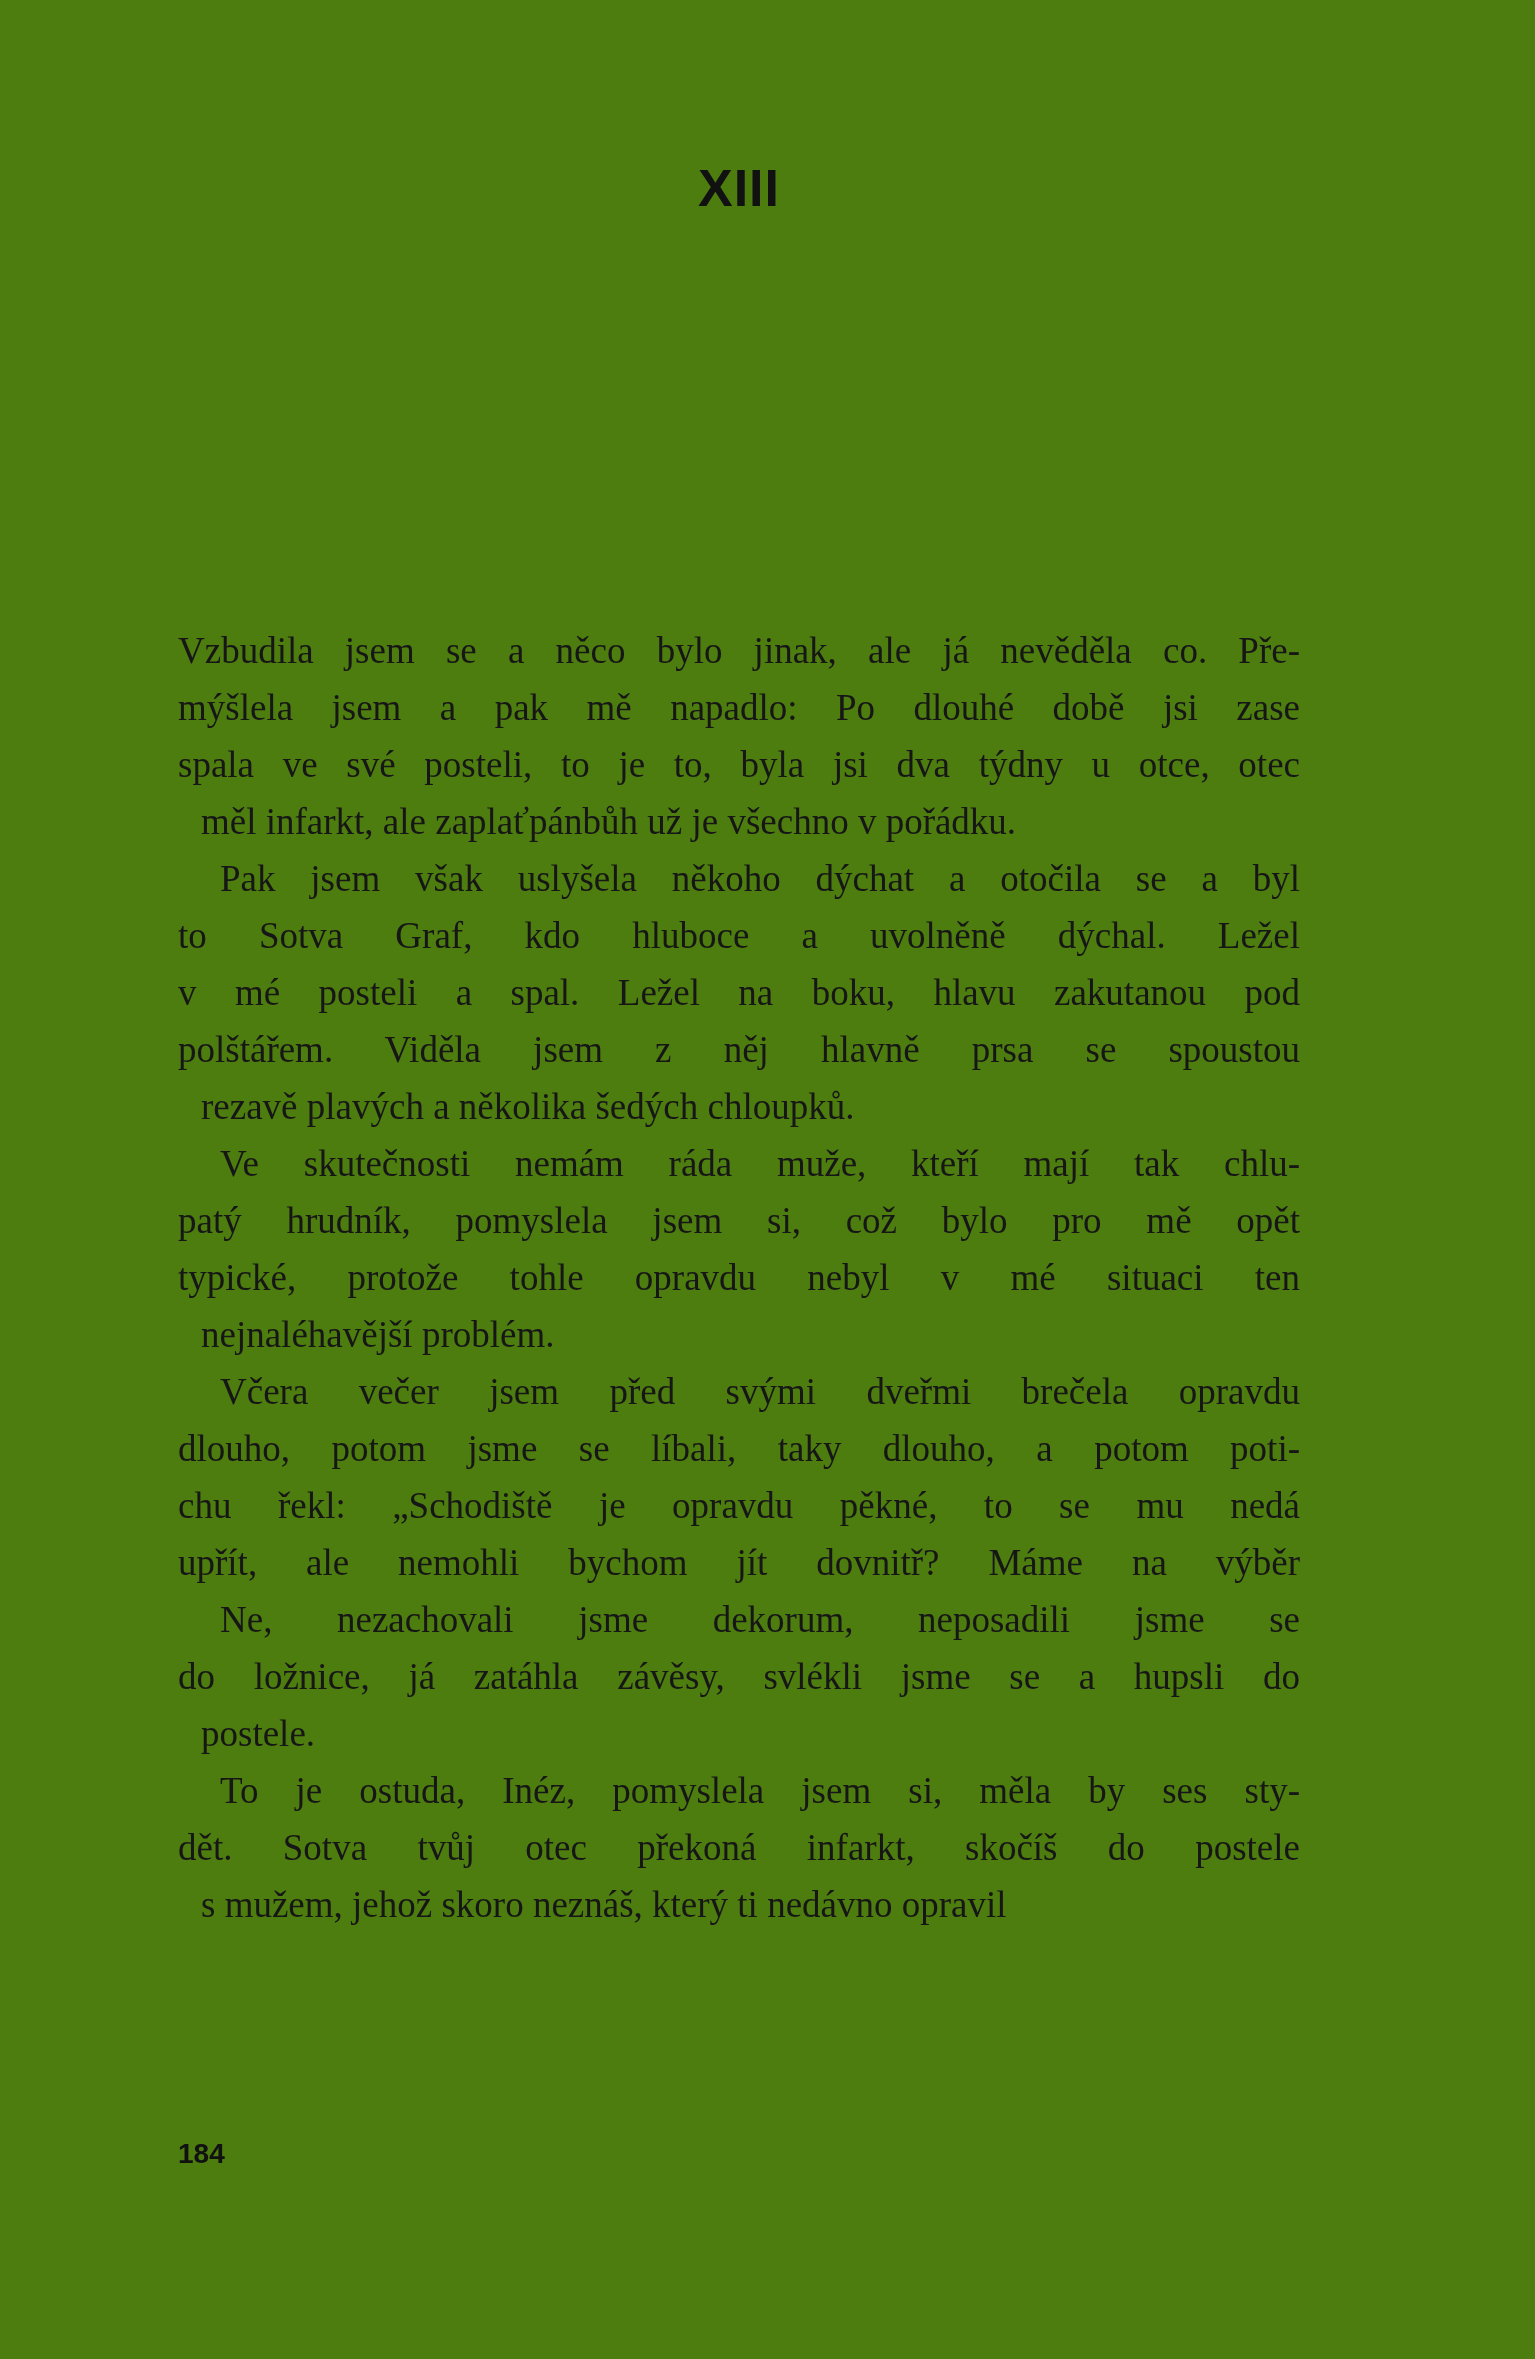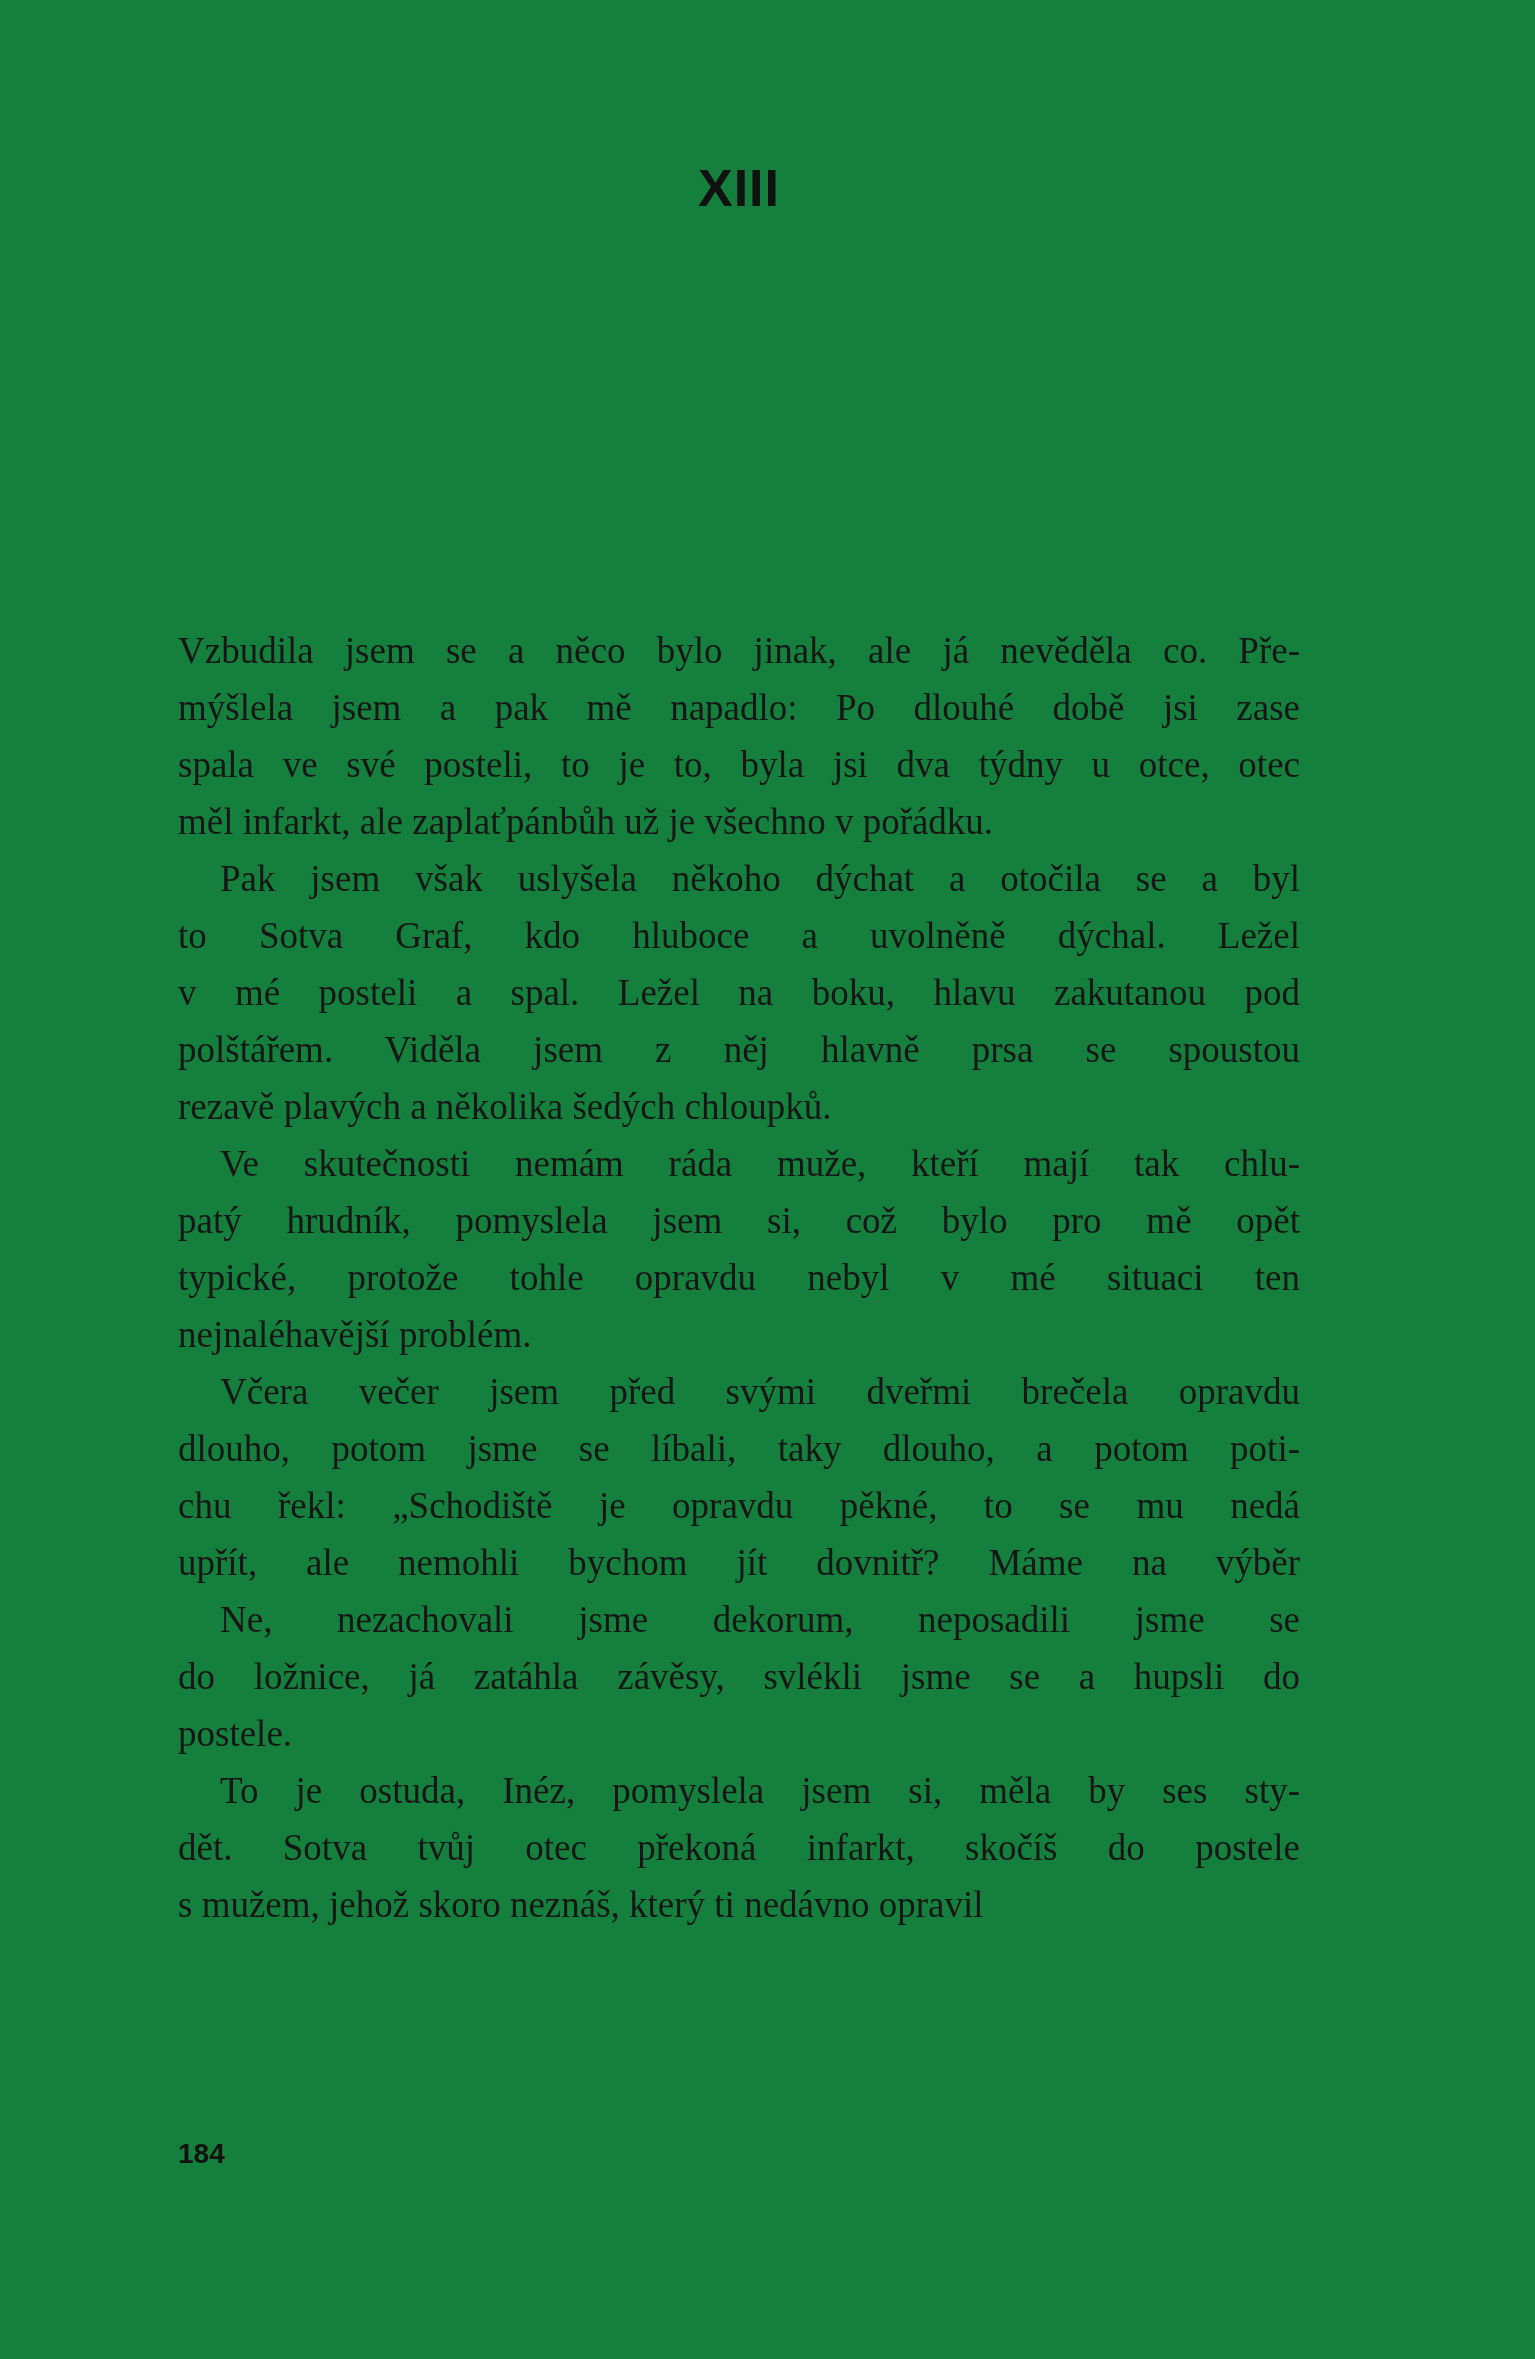--- a/index.html
+++ b/index.html
@@ -5,21 +5,21 @@
   html, body {
     margin: 0;
     padding: 0;
     background: #e9e9e9;
   }
   .page {
     position: relative;
     width: 1535px;
     height: 2359px;
     margin: 0 auto;
-    background: #15803d;
+    background: #4d7c0f;
     color: #151515;
     overflow: hidden;
   }
   .chapter {
     position: absolute;
     top: 158px;
     left: 178px;
     width: 1122px;
     margin: 0;
     text-align: center;
@@ -39,20 +39,21 @@
     line-height: 57px;
     color: #161616;
   }
   .line {
     text-align: justify;
     text-align-last: justify;
     white-space: normal;
   }
   .line.last {
     text-align-last: left;
+    margin-left: 23px;
   }
   .line.first-indent {
     text-indent: 42px;
   }
   .page-number {
     position: absolute;
     top: 2138px;
     left: 178px;
     width: 1122px;
     text-align: left;

